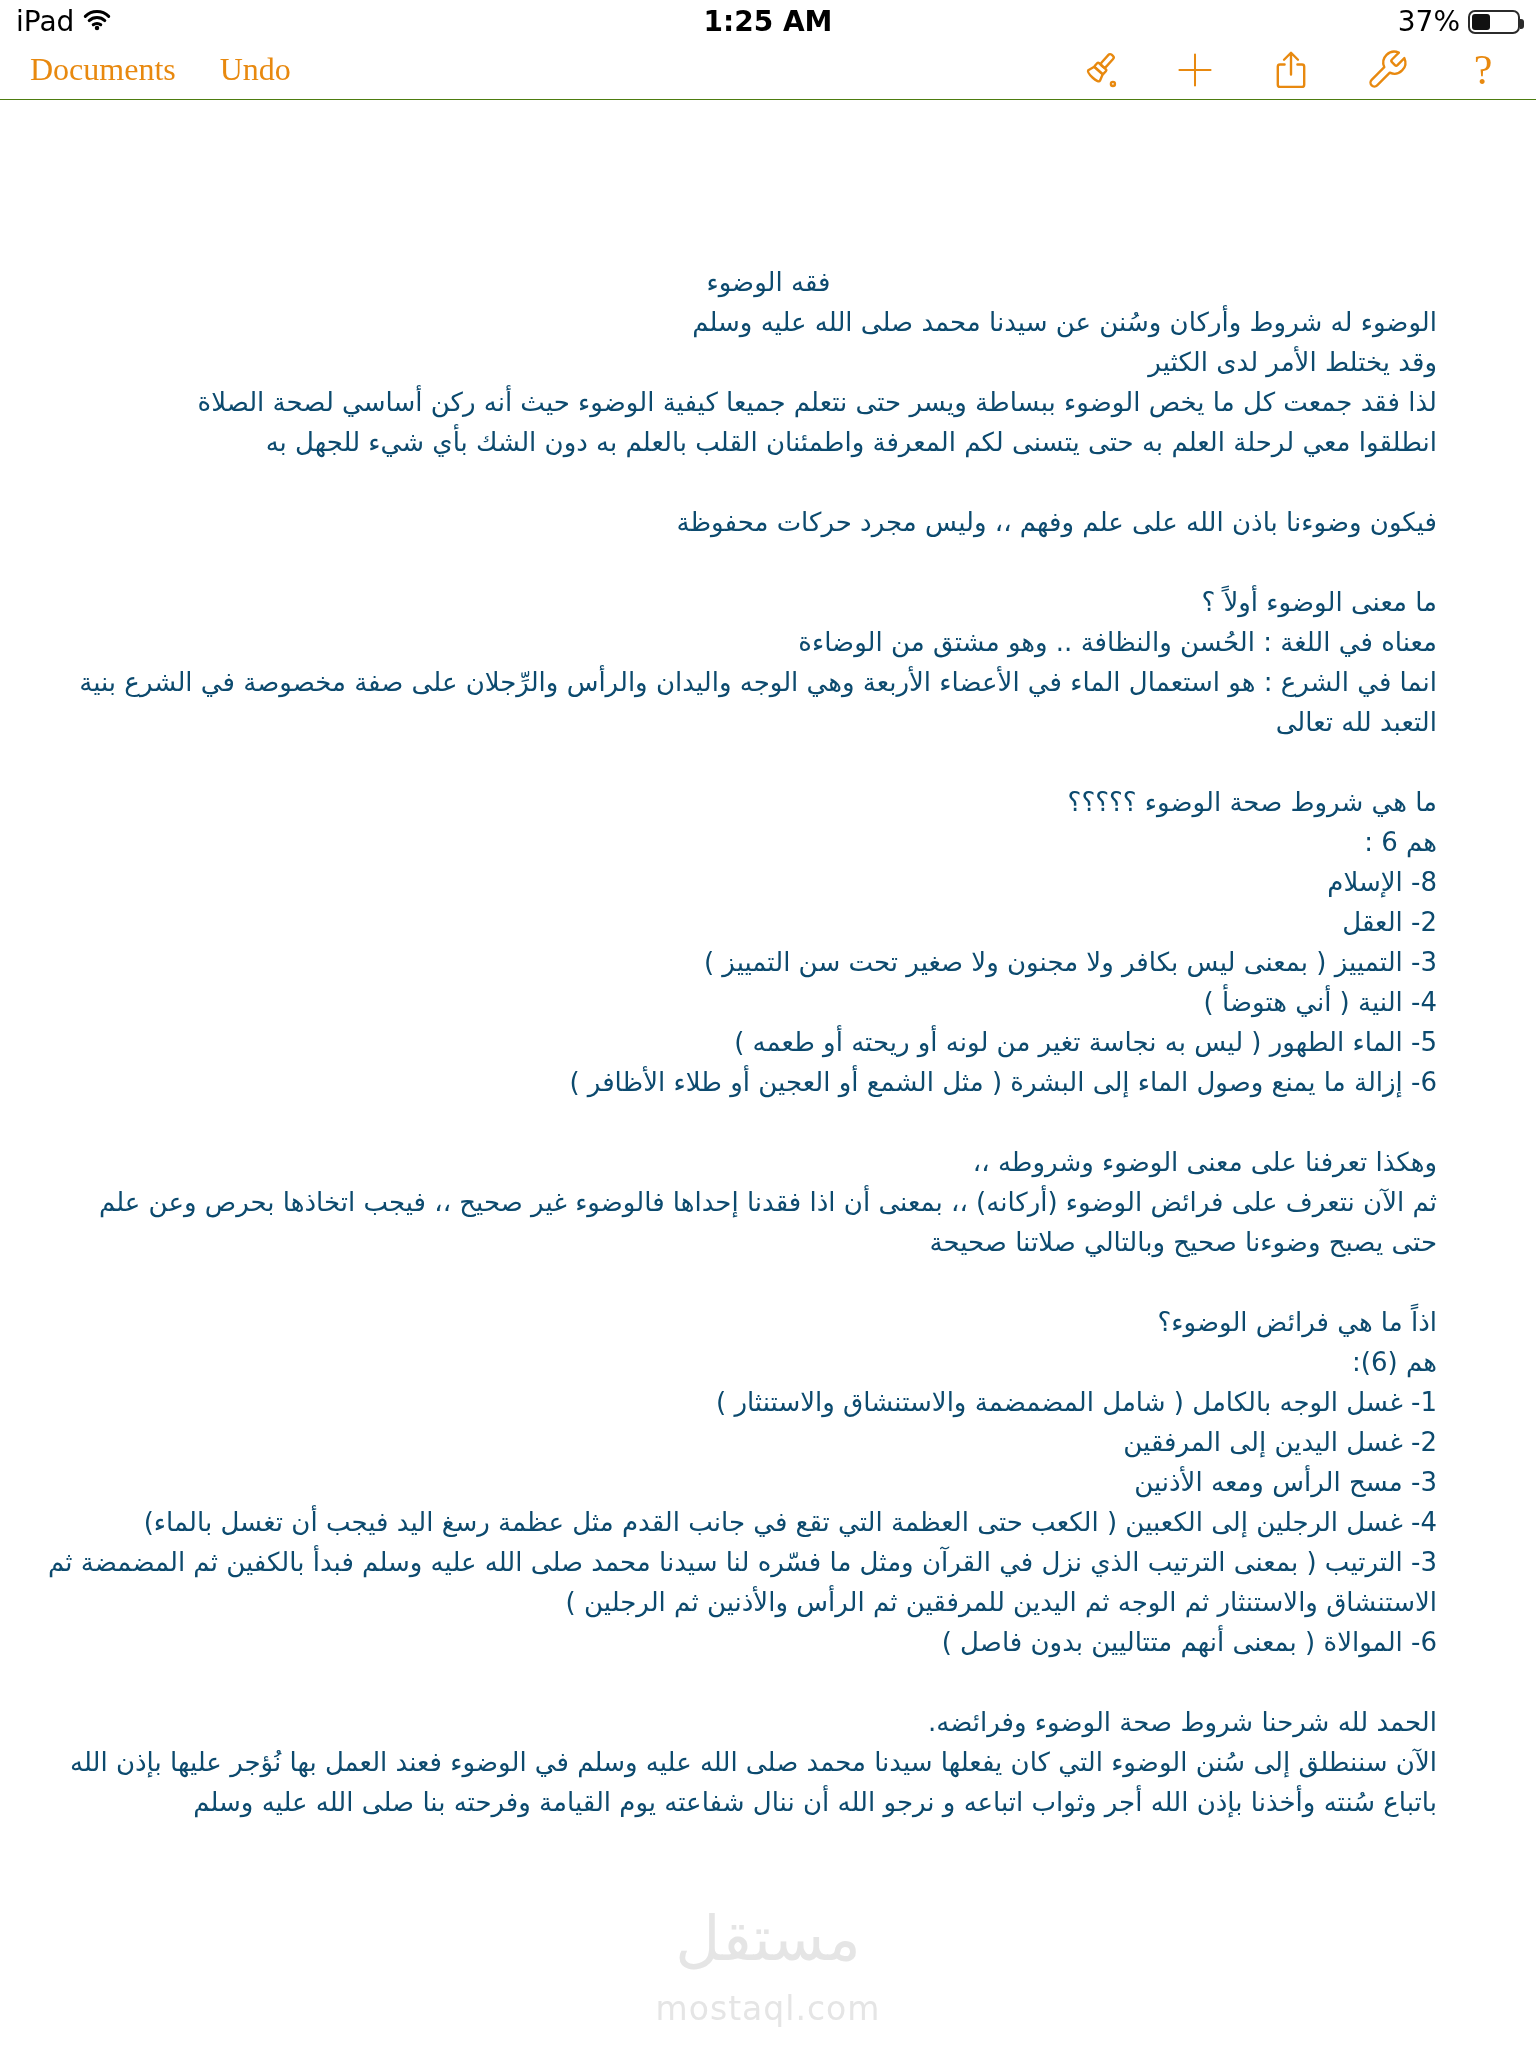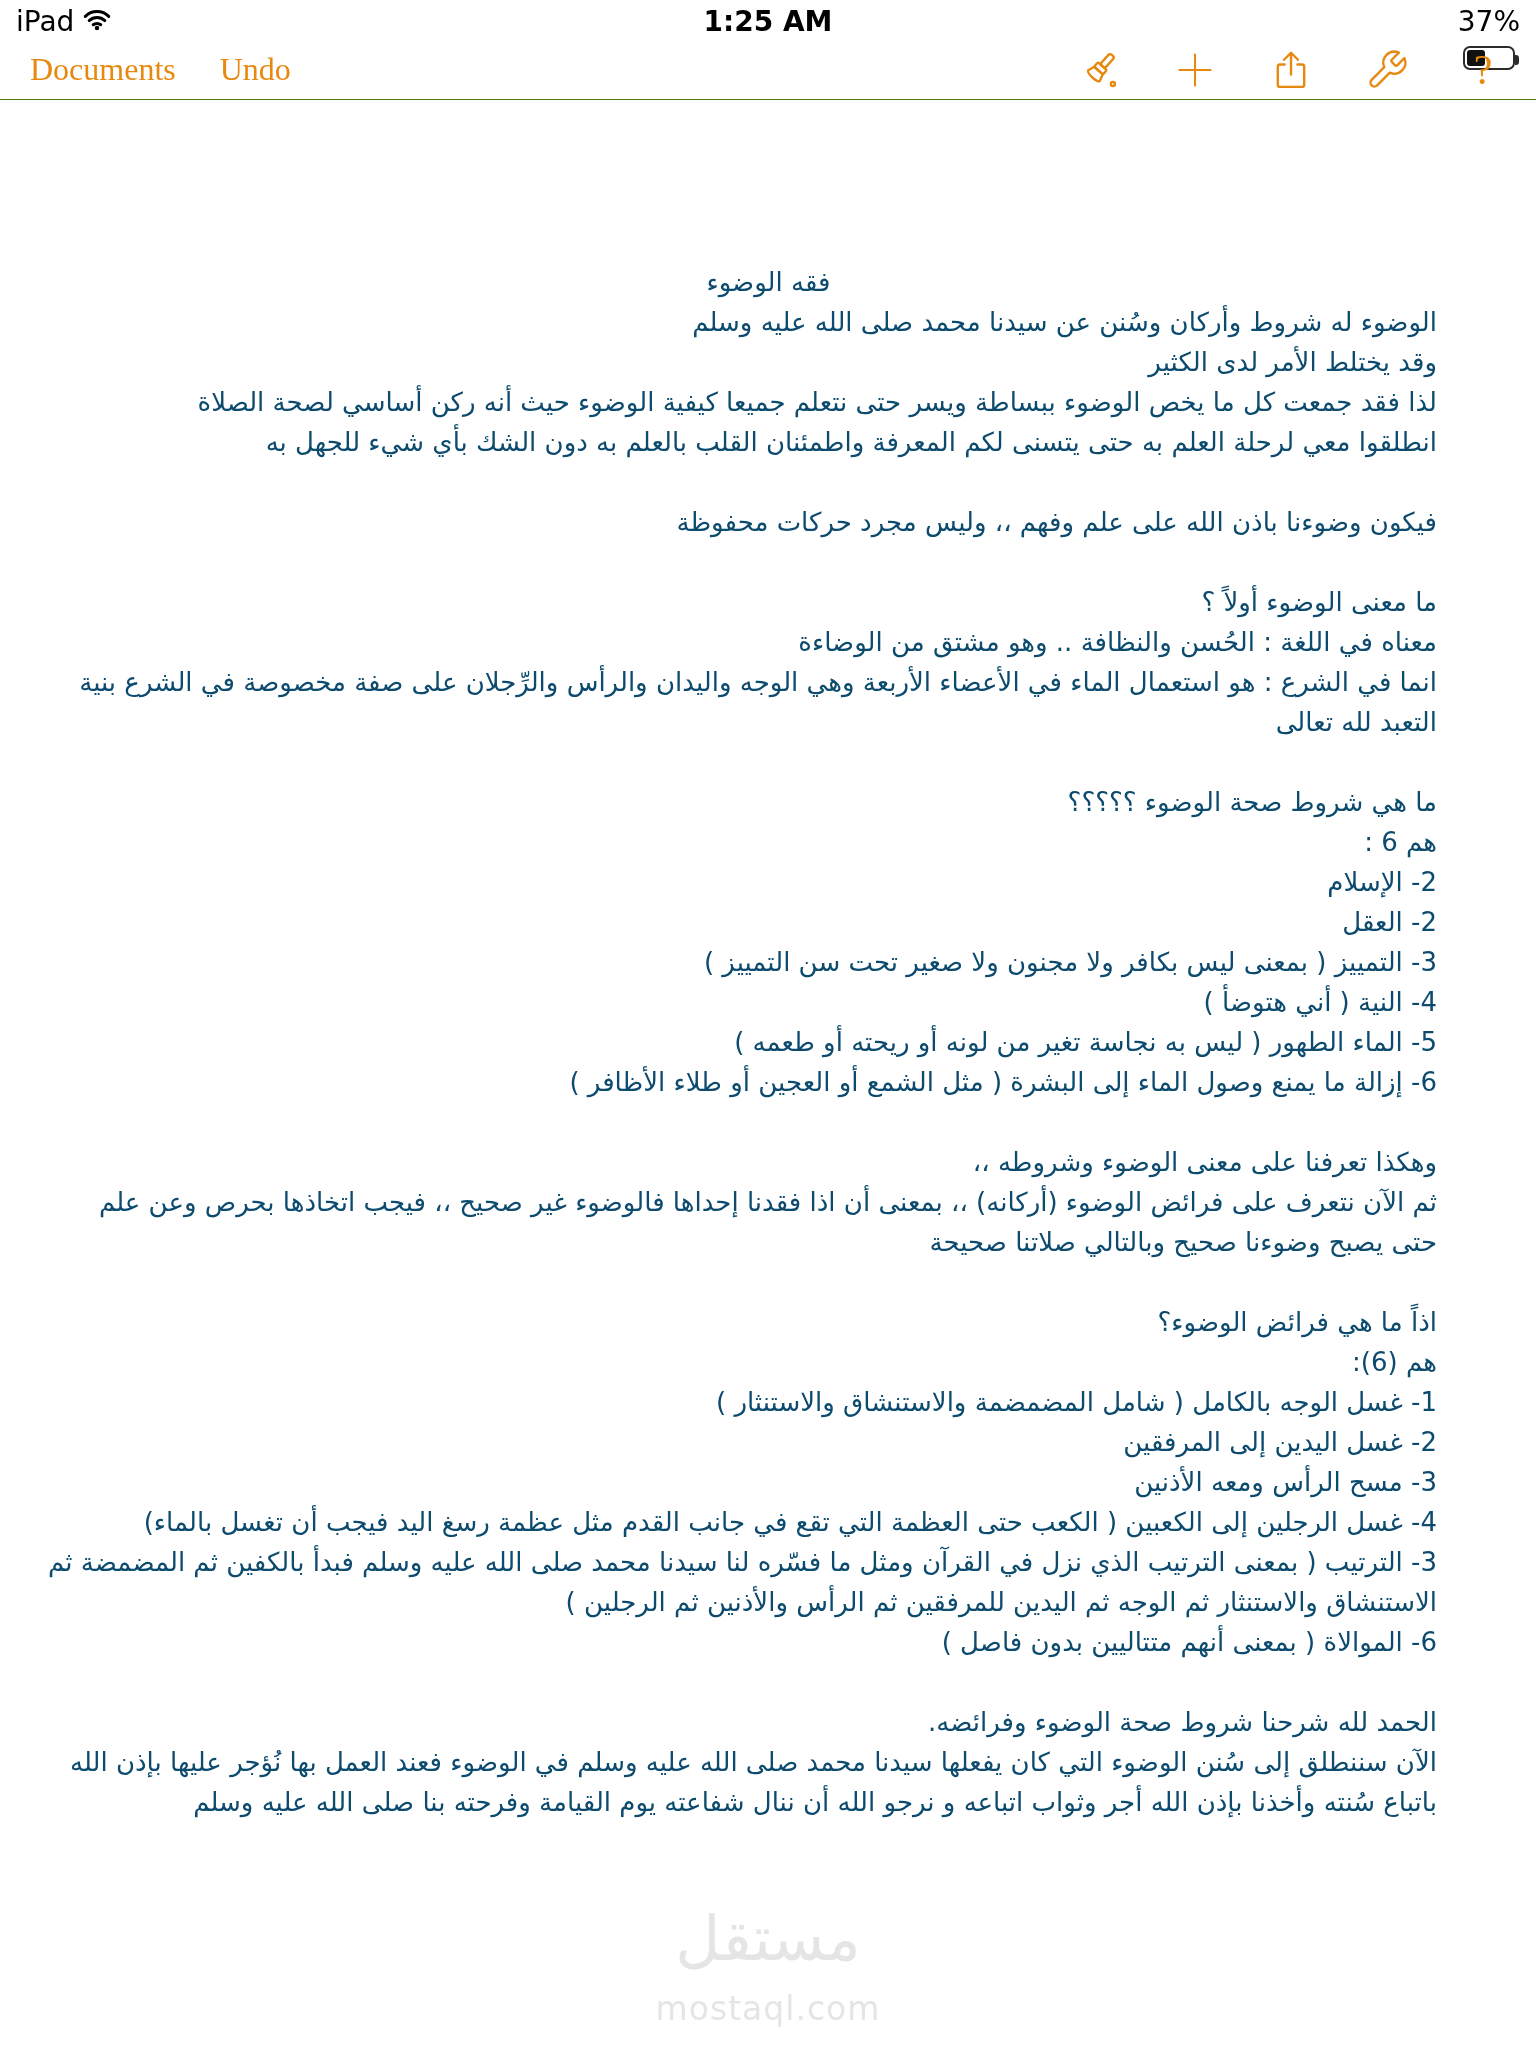--- a/index.html
+++ b/index.html
@@ -3,21 +3,21 @@
 <meta charset="utf-8">
 <style>
   html,body{margin:0;padding:0;background:#fff;}
   .page{position:relative;width:1536px;height:2048px;background:#ffffff;overflow:hidden;
         font-family:"DejaVu Sans",sans-serif;color:#000;}
 
   
   .status-bar{position:absolute;left:0;top:0;width:100%;height:40px;}
   .sb-left{position:absolute;left:16px;top:5px;display:flex;align-items:flex-start;gap:8px;font-size:28px;}
   .sb-time{position:absolute;left:50%;top:5px;transform:translateX(-50%);font-size:28px;font-weight:600;}
-  .sb-right{position:absolute;right:16px;top:5px;display:flex;align-items:center;gap:8px;font-size:28px;flex-direction:column;}
+  .sb-right{position:absolute;right:16px;top:5px;display:flex;align-items:center;gap:8px;font-size:28px;}
   .battery{position:relative;width:52px;height:24px;border:2px solid #2b2b2b;border-radius:7px;box-sizing:border-box;}
   .battery-fill{position:absolute;left:2px;top:2px;bottom:2px;background:#111;border-radius:3px;}
   .battery-cap{position:absolute;right:-6px;top:7px;width:4px;height:10px;background:#2b2b2b;border-radius:0 3px 3px 0;}
 
   
   .toolbar{position:absolute;left:0;top:40px;width:100%;height:60px;display:flex;align-items:center;
            padding:0 30px;box-sizing:border-box;border-bottom:1px solid #4d7c0f;font-family:Liberation Serif, serif;}
   .tb-btn{font-size:32px;color:#E8890F;cursor:default;}
   .tb-left{display:flex;gap:44px;}
   .tb-title{position:absolute;left:50%;top:50%;transform:translate(-56%,-50%);
@@ -114,21 +114,21 @@
       <div class="line" dir="rtl"></div>
       <div class="line" dir="rtl">فيكون وضوءنا باذن الله على علم وفهم ،، وليس مجرد حركات محفوظة</div>
       <div class="line" dir="rtl"></div>
       <div class="line" dir="rtl">ما معنى الوضوء أولاً ؟</div>
       <div class="line" dir="rtl">معناه في اللغة :  الحُسن والنظافة .. وهو مشتق من الوضاءة</div>
       <div class="line" dir="rtl">انما في الشرع : هو استعمال الماء في الأعضاء الأربعة وهي الوجه واليدان والرأس والرِّجلان على صفة مخصوصة في الشرع بنية</div>
       <div class="line" dir="rtl">التعبد لله تعالى</div>
       <div class="line" dir="rtl"></div>
       <div class="line" dir="rtl">ما هي  شروط صحة الوضوء ؟؟؟؟؟</div>
       <div class="line" dir="rtl">هم 6 :</div>
-      <div class="line" dir="rtl">2- الإسلام</div>
+      <div class="line" dir="rtl">8- الإسلام</div>
       <div class="line" dir="rtl">2- العقل</div>
       <div class="line" dir="rtl">3- التمييز ( بمعنى ليس بكافر ولا مجنون ولا صغير تحت سن التمييز )</div>
       <div class="line" dir="rtl">4- النية ( أني هتوضأ )</div>
       <div class="line" dir="rtl">5- الماء الطهور ( ليس به نجاسة تغير من لونه أو ريحته أو طعمه )</div>
       <div class="line" dir="rtl">6- إزالة ما يمنع وصول الماء إلى البشرة ( مثل الشمع أو العجين أو طلاء الأظافر )</div>
       <div class="line" dir="rtl"></div>
       <div class="line" dir="rtl">وهكذا تعرفنا على معنى الوضوء وشروطه ،،</div>
       <div class="line" dir="rtl">ثم الآن نتعرف على فرائض الوضوء (أركانه) ،، بمعنى أن اذا فقدنا إحداها فالوضوء غير صحيح ،، فيجب اتخاذها بحرص وعن علم</div>
       <div class="line" dir="rtl">حتى يصبح وضوءنا صحيح وبالتالي صلاتنا صحيحة</div>
       <div class="line" dir="rtl"></div>

